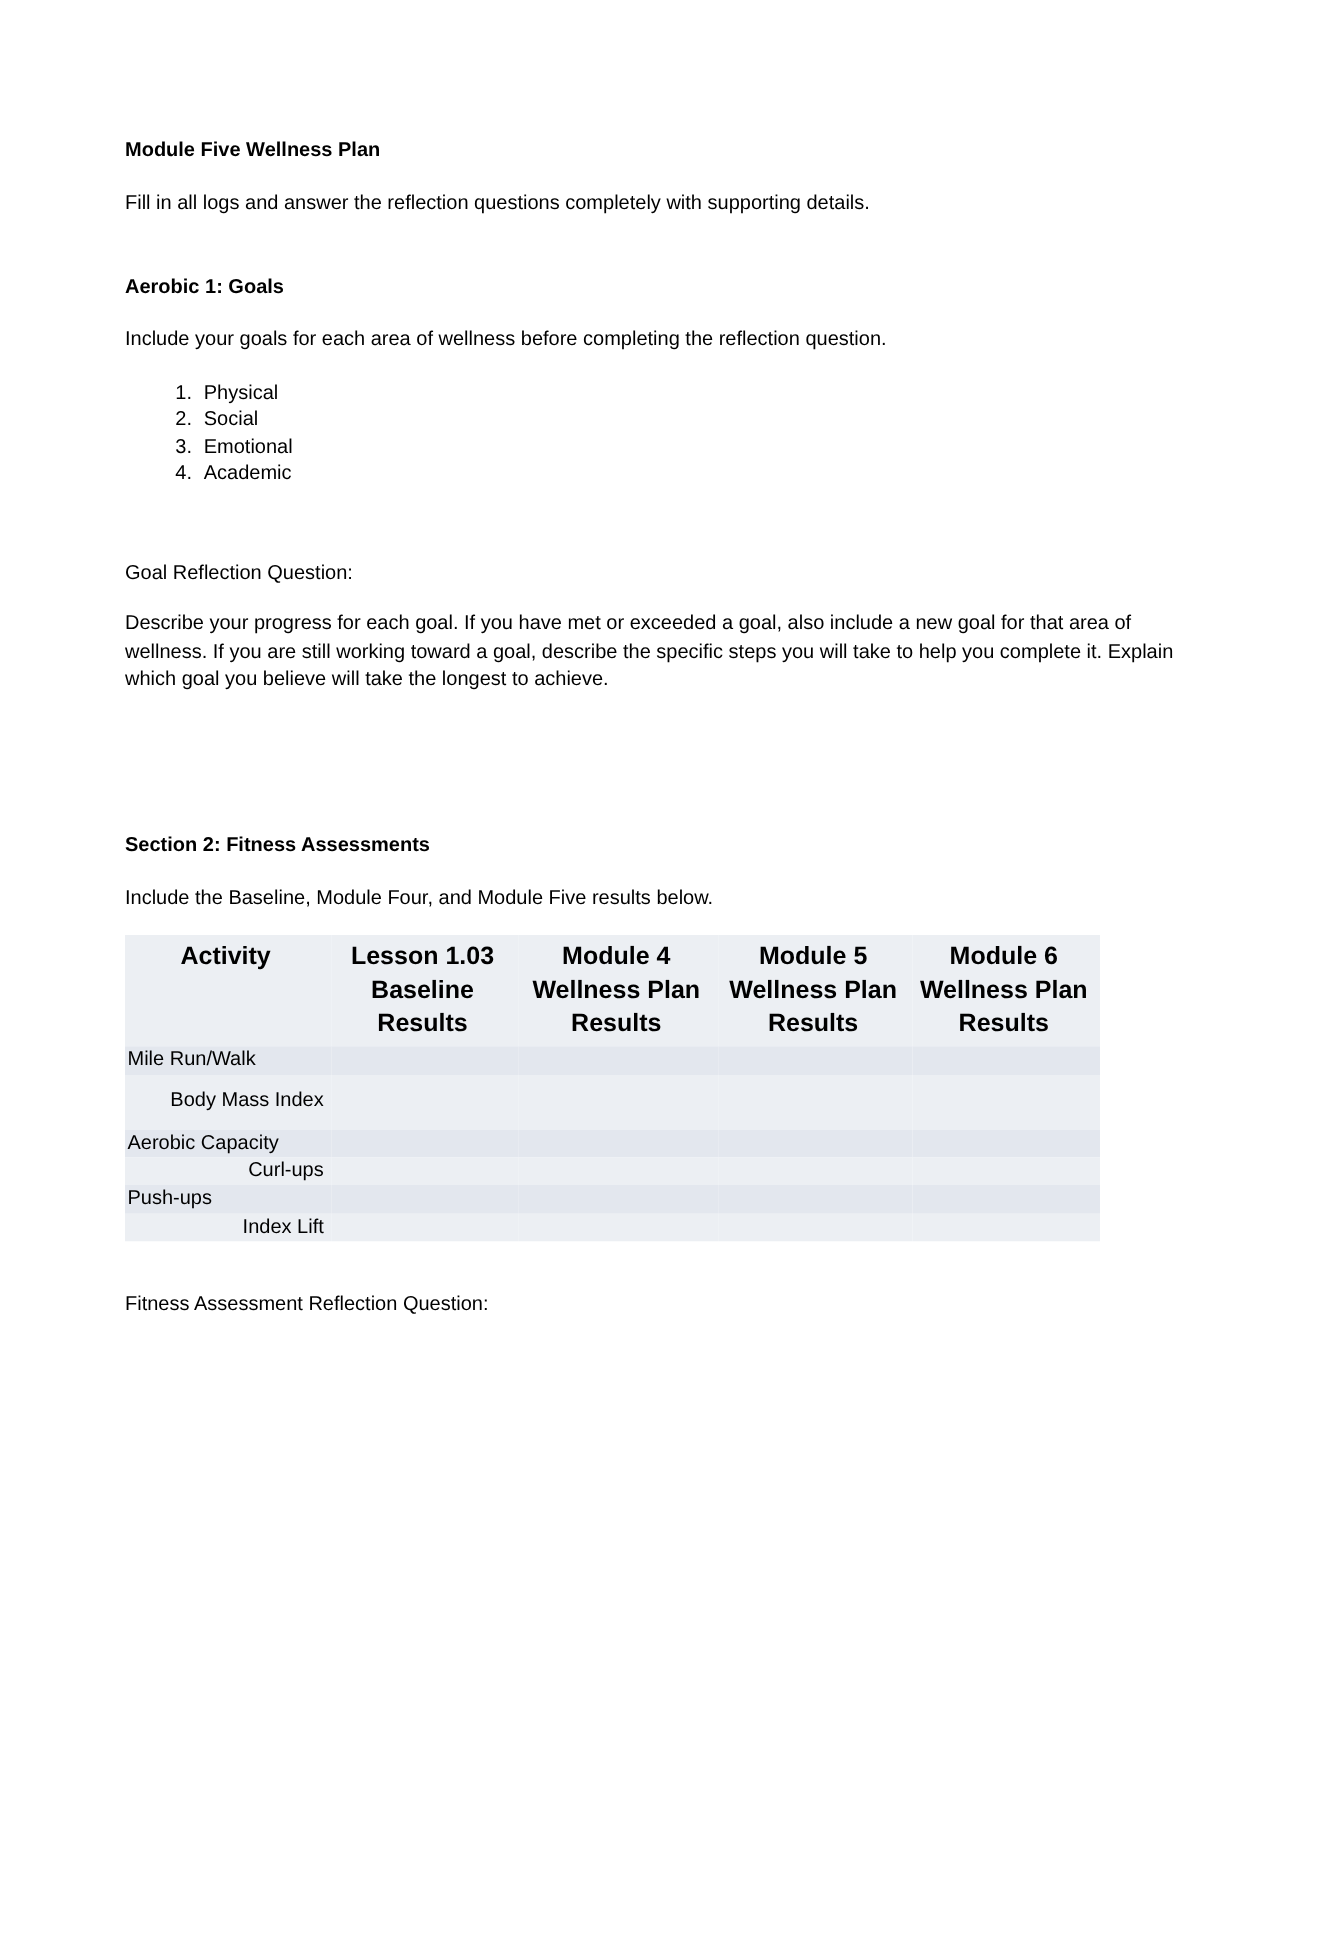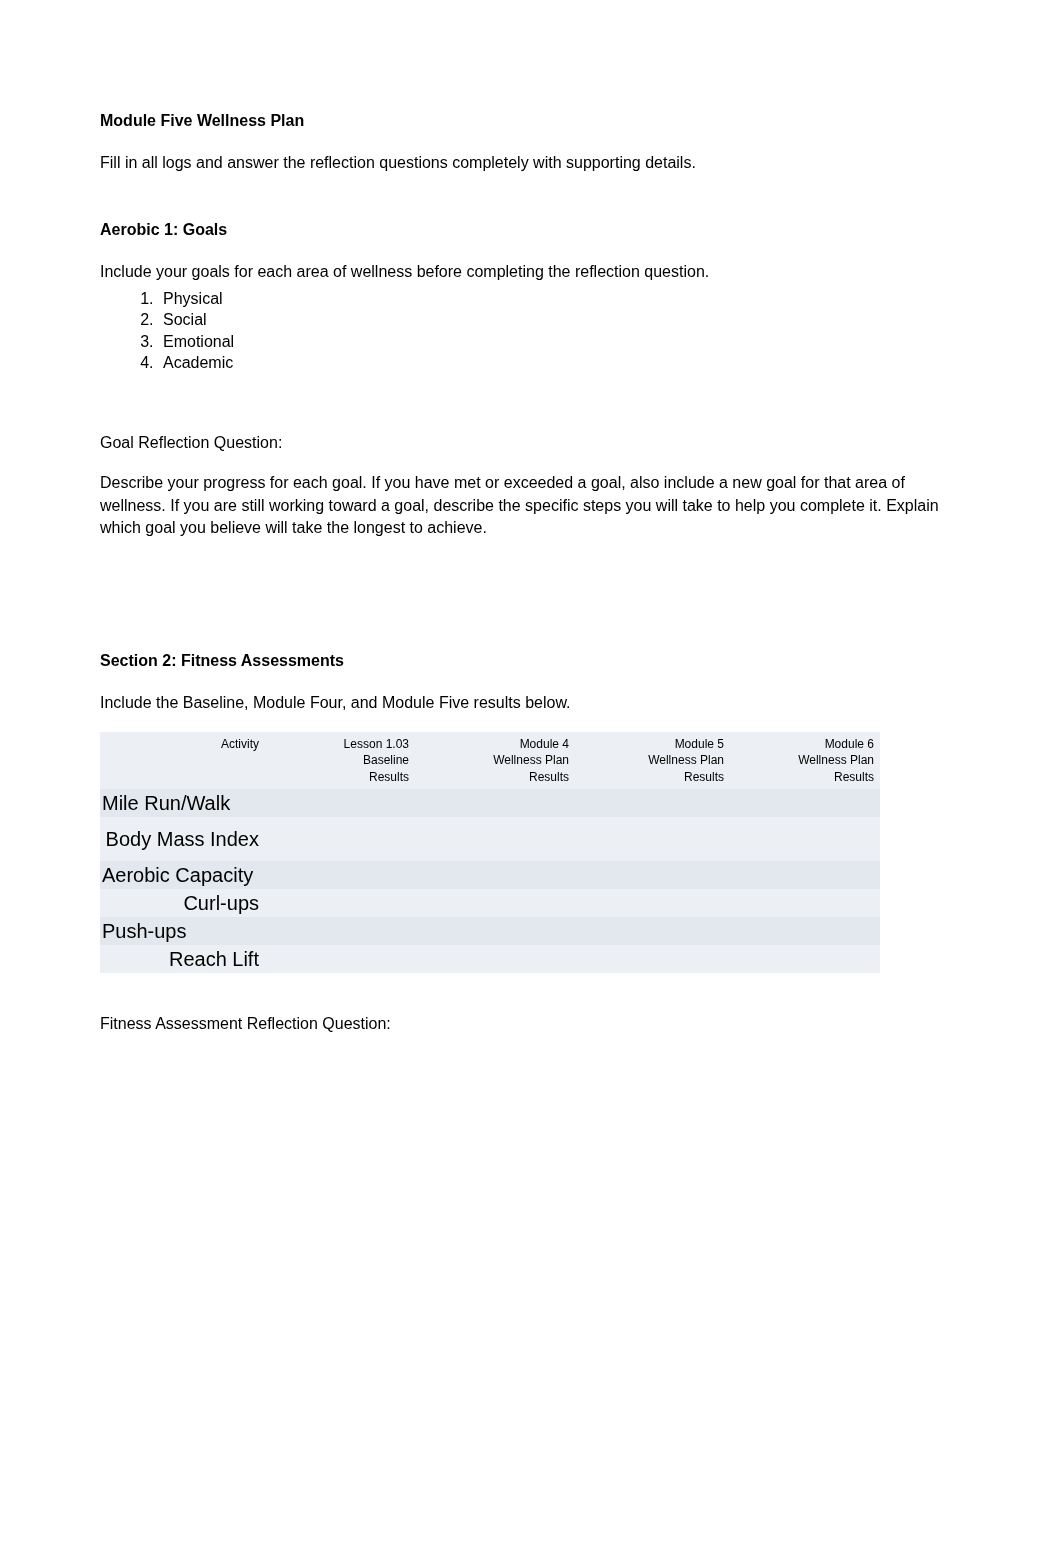--- a/index.html
+++ b/index.html
@@ -14,21 +14,21 @@
       color: #000;
       background: #fff;
       padding: 110px 100px 60px 100px;
       width: 1062px;
     }
     .section-title {
       font-weight: bold;
       margin-bottom: 20px;
     }
     .para {
-      margin-bottom: 4px;
+      margin-bottom: 20px;
     }
     .big-gap {
       margin-bottom: 44px;
     }
     ol {
       list-style-type: decimal;
       padding-left: 58px;
       margin-bottom: 8px;
     }
     ol li {
@@ -52,35 +52,35 @@
       margin-top: 2px;
     }
     table {
       border-collapse: collapse;
       width: 780px;
     }
     thead tr {
       background: #eceff3;
     }
     thead th {
-      text-align: right;
-      font-weight: normal;
+      text-align: center;
+      font-weight: bold;
       vertical-align: top;
       padding: 4px 6px 4px 2px;
       line-height: 1.35;
-      font-size: 12px;
+      font-size: 20px;
     }
     thead th .hdr-line {
       display: block;
     }
     tbody td {
       padding: 0 6px 0 2px;
       height: 22px;
       vertical-align: middle;
-      font-size: 20px;
+      font-size: 16px;
       margin-left: 44px;
     }
     tbody tr.odd {
       background: #e3e7ee;
     }
     tbody tr.even {
       background: #eceff3;
       text-align: right;
     }
     .col-activity { width: 165px; }
@@ -184,21 +184,21 @@
         <td></td>
       </tr>
       <tr class="odd">
         <td>Push-ups</td>
         <td></td>
         <td></td>
         <td></td>
         <td></td>
       </tr>
       <tr class="even">
-        <td>Reach Lift</td>
+        <td>Index Lift</td>
         <td></td>
         <td></td>
         <td></td>
         <td></td>
       </tr>
     </tbody>
   </table>
 </div>
 
 <p class="fitness-reflect">Fitness Assessment Reflection Question:</p>

